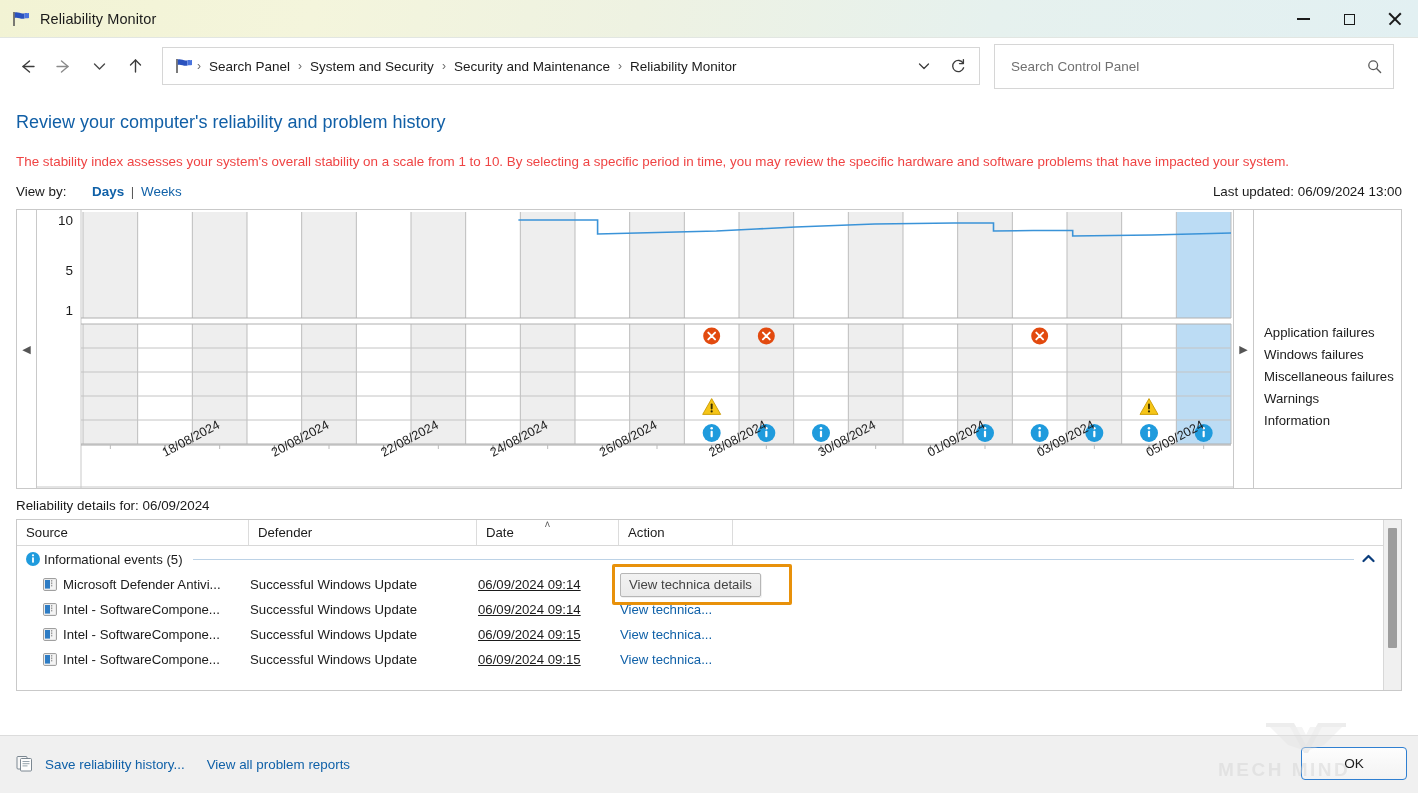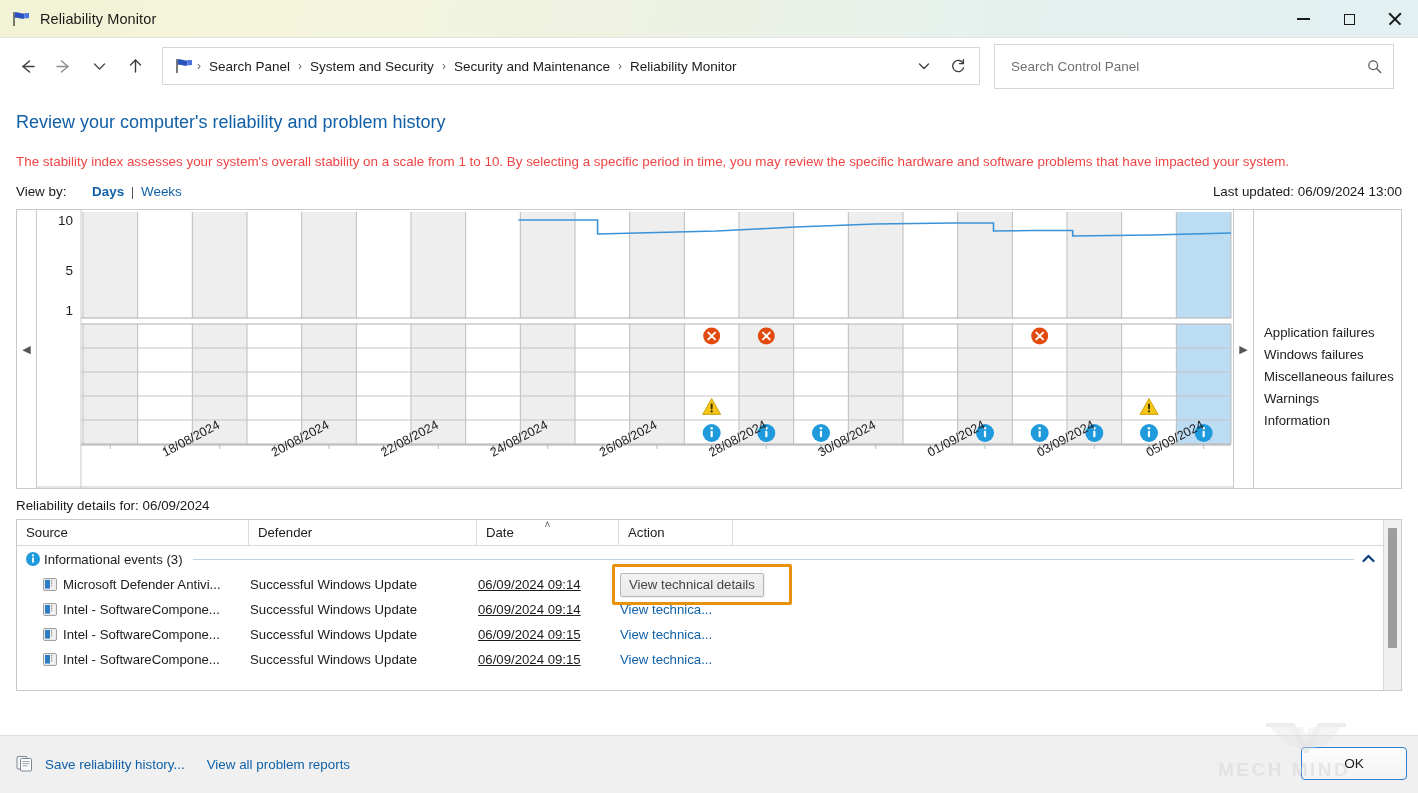--- a/index.html
+++ b/index.html
@@ -567,21 +567,21 @@
         </div>
 
         <div class="group-row">
           <span class="grp-icon">
             <svg width="16" height="16" viewBox="0 0 16 16">
               <circle cx="8" cy="8" r="7" fill="#1f9bdd"></circle>
               <rect x="7.1" y="6.3" width="1.8" height="5.4" rx=".6" fill="#fff"></rect>
               <circle cx="8" cy="4.3" r="1.1" fill="#fff"></circle>
             </svg>
           </span>
-          <span>Informational events (3)</span>
+          <span>Informational events (5)</span>
           <span class="grp-rule"></span>
           <span class="grp-chev">
             <svg width="13" height="9" viewBox="0 0 13 9">
               <path d="M1.5 7 L6.5 2 L11.5 7" fill="none" stroke="#0a3d7c" stroke-width="2.2" stroke-linecap="round" stroke-linejoin="round"></path>
             </svg>
           </span>
         </div>
 
         <div class="ev-row">
           <div class="ev-source">
@@ -593,21 +593,21 @@
                 <rect x="8" y="4.4" width="1.3" height="1.6" fill="#9a9a9a"></rect>
                 <rect x="8" y="6.8" width="1.3" height="1.6" fill="#9a9a9a"></rect>
               </svg>
             </span>
             <span>Microsoft Defender Antivi...</span>
           </div>
           <div class="ev-summary">Successful Windows Update</div>
           <div class="ev-date">06/09/2024 09:14</div>
           <div class="ev-action">
             <span class="btn-focus-wrap">
-              <span class="view-btn">View technical details</span>
+              <span class="view-btn">View technica details</span>
               <span class="hl-ring"></span>
             </span>
           </div>
         </div>
 
         <div class="ev-row">
           <div class="ev-source">
             <span>
               <svg class="mini-icon" viewBox="0 0 14 13">
                 <rect x=".6" y=".6" width="12.8" height="11.8" rx="1" fill="#f4f4f4" stroke="#8a8a8a" stroke-width=".9"></rect>

